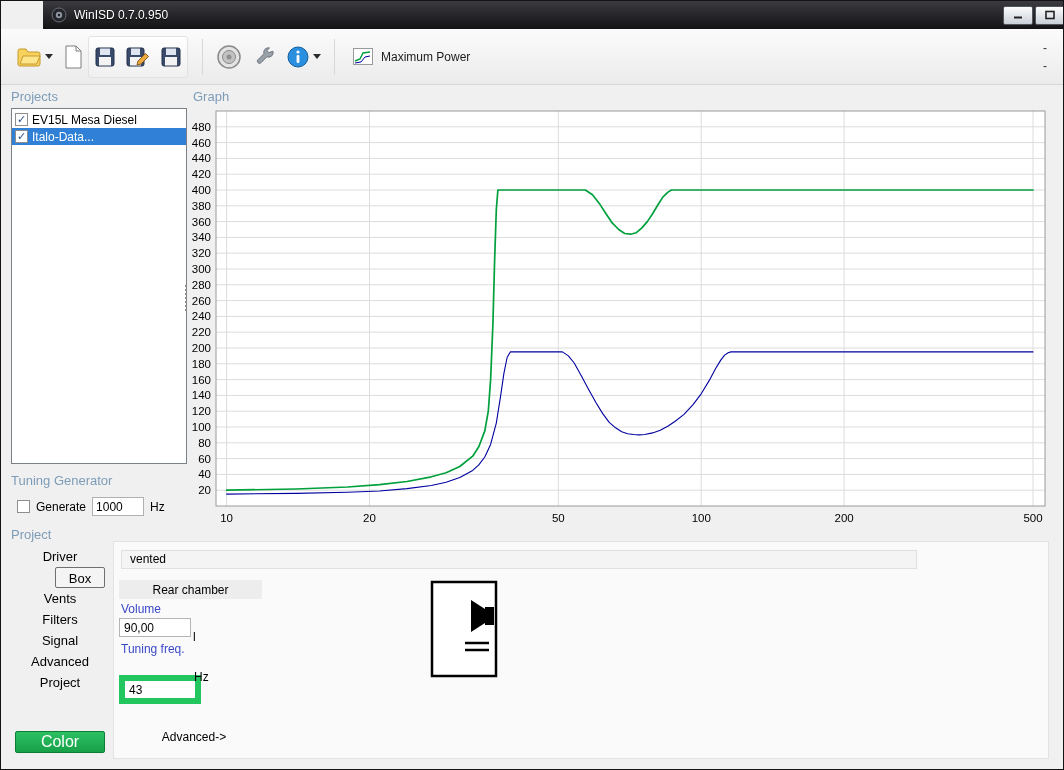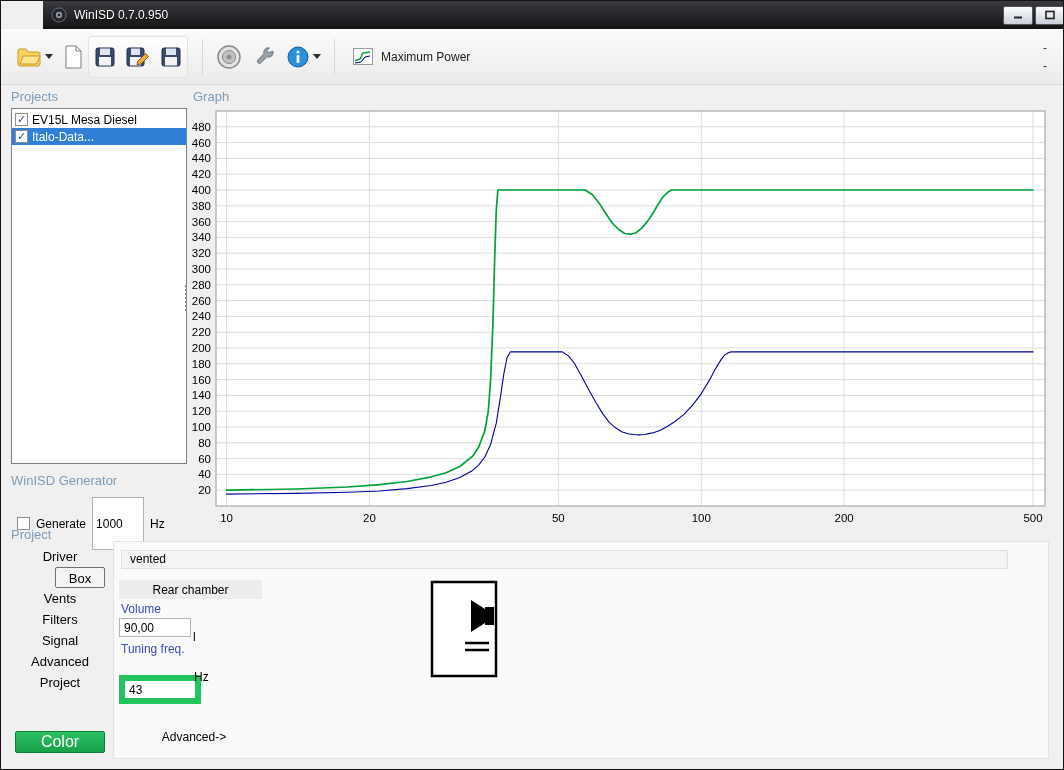--- a/index.html
+++ b/index.html
@@ -36,38 +36,38 @@
     background:#ffffff;border:1px solid #7a8187;box-sizing:border-box;padding-top:2px;}
   .list-item{height:17px;display:flex;align-items:center;font-size:12px;
     padding-left:3px;gap:4px;color:#000;}
   .list-item.selected{background:#2f80d6;color:#ffffff;}
   .cb{width:13px;height:13px;background:#ffffff;border:1px solid #8e8e8e;
     font-size:11px;line-height:11px;text-align:center;color:#2d4f8a;flex:0 0 13px;box-sizing:border-box;}
   
   .generate-row{position:absolute;left:16px;top:496px;display:flex;align-items:center;
     gap:6px;font-size:12px;}
   .freq-input{width:44px;height:17px;border:1px solid #b0b0b0;font-size:12px;
-    padding:17px 3px;font-family:"Liberation Sans",sans-serif;}
+    padding:0 3px;font-family:"Liberation Sans",sans-serif;}
   
   .tabs{position:absolute;left:14px;top:545px;width:90px;}
   .tab{height:21px;line-height:21px;text-align:center;font-size:13px;color:#000;box-sizing:border-box;}
   .tab.active{background:#f4f4f4;border:1px solid #707070;border-radius:2px;margin-left:40px;}
   .color-btn{position:absolute;left:14px;top:730px;width:90px;height:22px;
     background:linear-gradient(#2cc063,#17a048);border:1px solid #0c7d35;border-radius:2px;
     color:#ffffff;font-size:16px;font-family:"Liberation Sans",sans-serif;}
   
   .chart-wrap{position:absolute;left:188px;top:100px;width:860px;height:425px;}
   #chart-svg{width:860px;height:425px;display:block;}
   #chart-svg text{font-family:"Liberation Sans",sans-serif;}
   .splitter{position:absolute;left:184px;top:284px;height:26px;width:0;
     border-left:2px dotted #8a8a8a;}
   
   .box-panel{position:absolute;left:112px;top:540px;width:936px;height:218px;
     background:#fafafa;border:1px solid #e3e3e3;box-sizing:border-box;}
-  .enclosure-strip{position:absolute;left:120px;top:549px;width:887px;height:19px;
+  .enclosure-strip{position:absolute;left:120px;top:549px;width:796px;height:19px;
     background:#f4f4f4;border:1px solid #e0e0e0;box-sizing:border-box;
     font-size:12px;line-height:17px;padding-left:8px;color:#000;}
   .rear-chamber{position:absolute;left:118px;top:579px;width:143px;height:19px;
     background:#ededed;border:0;font-size:12px;line-height:19px;text-align:center;
     font-family:"Liberation Sans",sans-serif;}
   .field-label{position:absolute;color:#3a49c8;font-size:12px;}
   .field-input{position:absolute;width:62px;height:17px;border:1px solid #b5b5b5;
     font-size:12px;padding:0 4px;font-family:Liberation Sans, sans-serif;}
   .field-input.focused{border:6px solid #22c55e;margin-top:17px;}
   .unit{position:absolute;font-size:12px;color:#000;}
@@ -188,21 +188,21 @@
     <div class="list-item">
       <span class="cb">✓</span>
       <span>EV15L Mesa Diesel</span>
     </div>
     <div class="list-item selected">
       <span class="cb">✓</span>
       <span>Italo-Data...</span>
     </div>
   </div>
 
-  <span class="side-label" style="left:10px;top:472px;">WinISD Generator</span>
+  <span class="side-label" style="left:10px;top:472px;">Tuning Generator</span>
   <div class="generate-row">
     <span class="cb"></span>
     <span>Generate</span>
     <input class="freq-input" value="1000" style="">
     <span>Hz</span>
   </div>
 
   <span class="side-label" style="left:10px;top:526px;">Project</span>
   <div class="tabs">
     <div class="tab">Driver</div>

